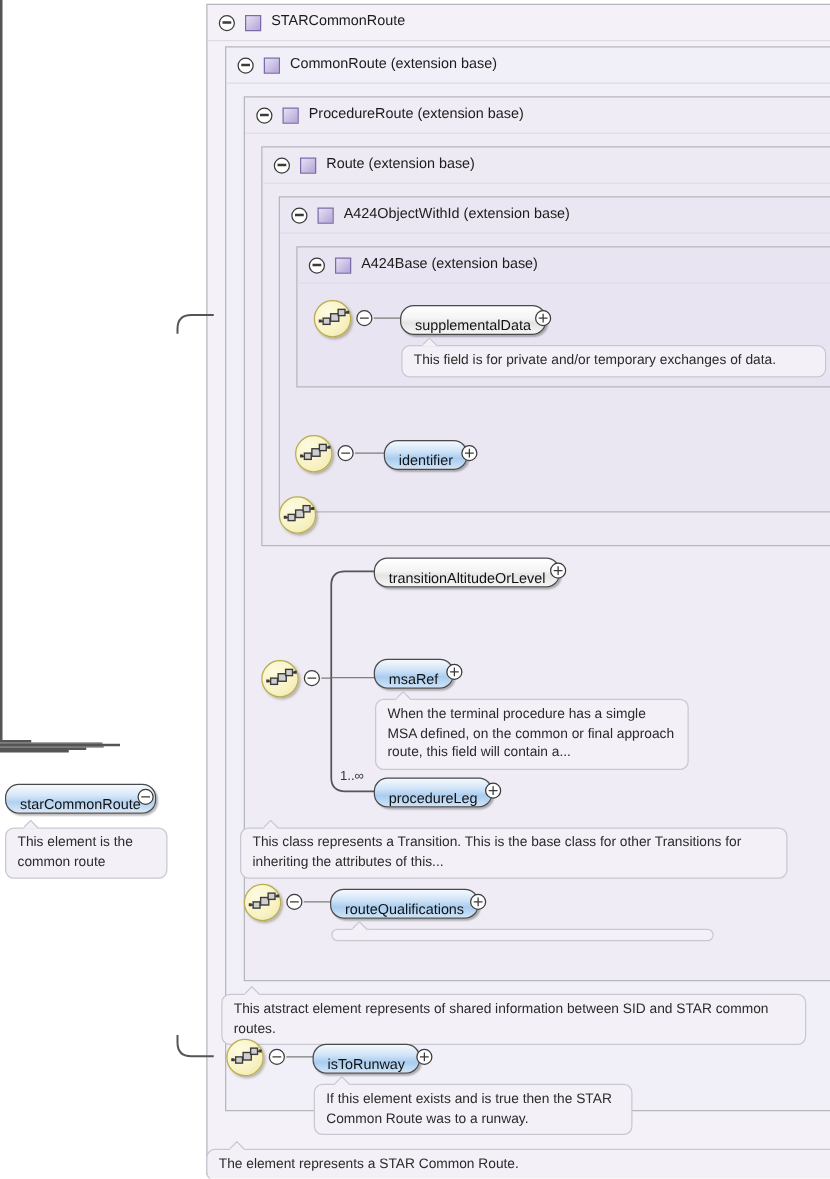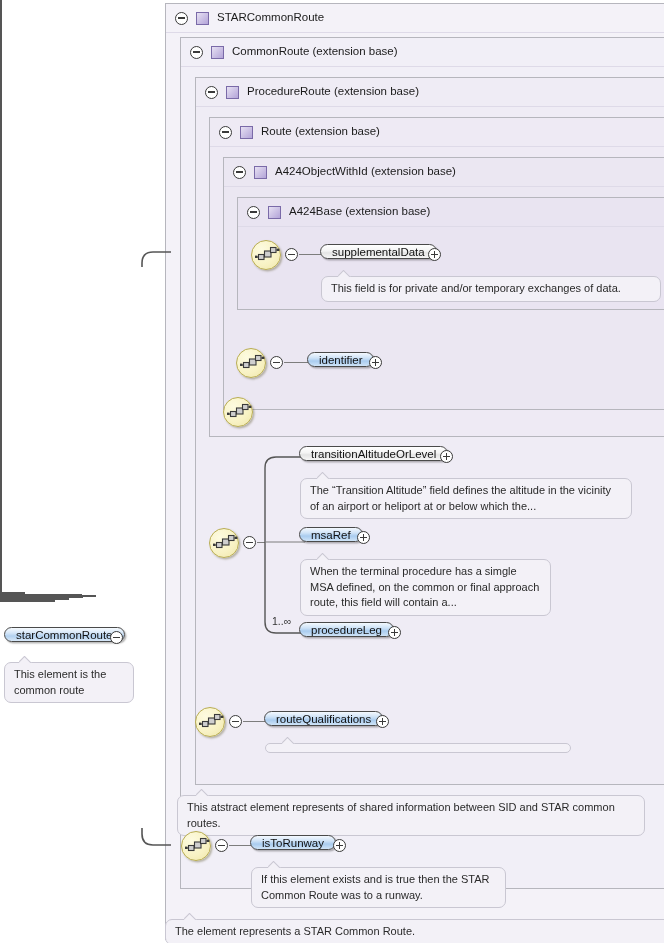--- a/index.html
+++ b/index.html
@@ -84,25 +84,25 @@
     border-radius: 50%;
     background: radial-gradient(circle at 34% 30%, #fdfbe0 0%, #f8f2c4 58%, #efe6a8 100%);
     border: 1.3px solid #b9ad52;
     box-shadow: 1.5px 1.5px 2px rgba(80,75,30,0.35);
   }
   .seqicon svg { position: absolute; left: 0; top: 0; }
 
   
   .node {
     position: absolute;
-    height: 15px;
+    height: 24px;
     border-radius: 11px;
     border: 1.3px solid #4a4a4a;
     display: flex;
-    align-items: center;
+    align-items: flex-end;
     justify-content: center;
     padding: 0 11px;
     font-size: 11.5px;
     color: #111;
     white-space: nowrap;
     box-shadow: 1.5px 1.5px 1.5px rgba(0,0,0,0.28);
   }
   .node.req {
     background: linear-gradient(180deg,#f4f9fe 0%, #cfe3f7 38%, #a9ccef 62%, #cfe4f8 100%);
   }
@@ -339,40 +339,40 @@
   <div class="ln h" style="left:257px; top:542px; width:8px;"></div>
   <svg class="corner" style="left:260px; top:450px; width:46px; height:190px;">
     <path d="M 45 7 L 16 7 Q 5 7 5 18 L 5 172 Q 5 183 16 183 L 45 183" stroke="#555" stroke-width="1.4" fill="none"></path>
     <line x1="5" y1="92" x2="45" y2="92" stroke="#7d7d7d" stroke-width="1"></line>
   </svg>
 
   <div class="node opt" style="left:299px; top:446px;">
     <span>transitionAltitudeOrLevel</span>
   </div>
   <span class="circ plus" style="position:absolute; left:440px; top:450px;"></span>
-  <div class="anno" style="left:300px; top:478px; width:332px;">
-    <span class="tail" style="left:16px;"></span>
-    <span>The “Transition Altitude” field defines the altitude in the vicinity of an airport or heliport at or below which the...</span>
-  </div>
 
   <div class="node req" style="left:299px; top:527px;">
     <span>msaRef</span>
   </div>
   <span class="circ plus" style="position:absolute; left:357px; top:531px;"></span>
   <div class="anno" style="left:300px; top:559px; width:251px;">
     <span class="tail" style="left:16px;"></span>
     <span>When the terminal procedure has a simgle MSA defined, on the common or final approach route, this field will contain a...</span>
   </div>
 
   <span class="card" style="left:272px; top:615px;">1..∞</span>
   <div class="node req" style="left:299px; top:622px;">
     <span>procedureLeg</span>
   </div>
   <span class="circ plus" style="position:absolute; left:388px; top:626px;"></span>
 
+  <div class="anno" style="left:192px; top:662px; width:438px;">
+    <span class="tail" style="left:18px;"></span>
+    <span>This class represents a Transition. This is the base class for other Transitions for inheriting the attributes of this...</span>
+  </div>
 
   <div class="trunk h" style="left:141px; top:721px; width:55px;"></div>
   <div class="seqicon" style="left:195px; top:707px;">
     <svg width="30" height="30" viewBox="0 0 30 30">
       <g stroke="#3a3a3a" stroke-width="1.1" fill="#cfcfcf">
         <rect x="6.5" y="13.5" width="5.5" height="5"></rect>
         <rect x="12.5" y="10" width="6.5" height="6"></rect>
         <rect x="18.5" y="6.5" width="5.5" height="5"></rect>
       </g>
       <g stroke="#3a3a3a" stroke-width="1.1">

